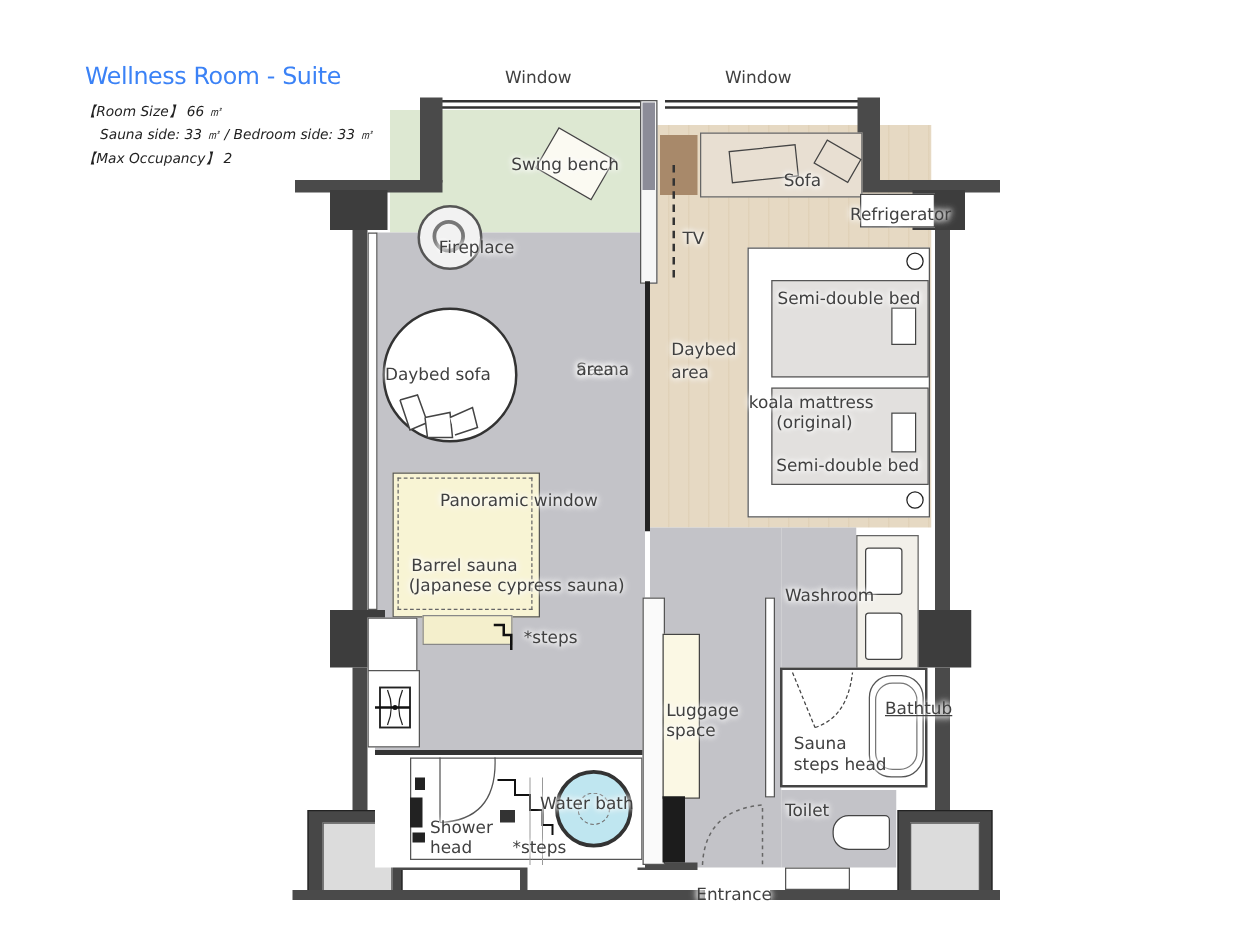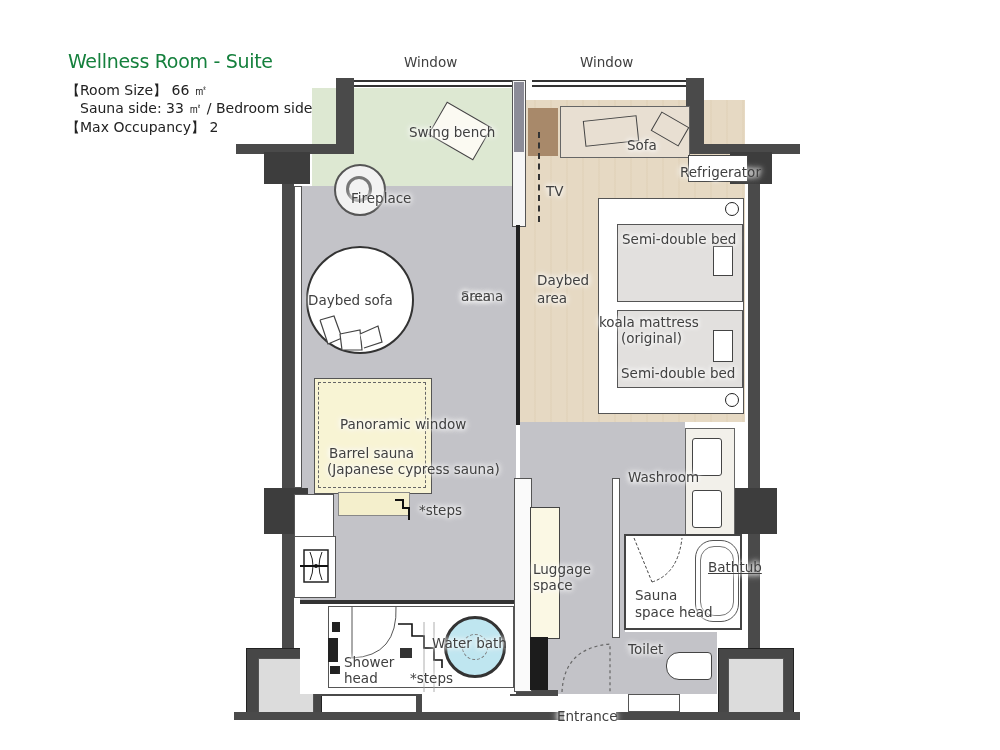--- a/index.html
+++ b/index.html
@@ -1,19 +1,19 @@
 <!DOCTYPE html>
 <html><head>
 <meta charset="utf-8">
 <style>
   html, body { margin:0; padding:0; background:#fff; }
   body { width:1000px; height:750px; position:relative; overflow:hidden; font-family:"DejaVu Sans", sans-serif; color:#222; }
   .abs { position:absolute; }
-  .title { left:68px; top:50px; font-size:19px; letter-spacing:-0.3px; color:#15803d; }
-  .info { left:66px; font-size:14px; color:#222; white-space:nowrap; }
+  .title { left:68px; top:50px; font-size:19px; letter-spacing:-0.3px; color:#3b82f6; }
+  .info { left:66px; font-size:11px; color:#222; white-space:nowrap;font-style:italic; }
   .wall { background:#4a4a4a; position:absolute; }
   .wall.d { background:#3d3d3d; }
   .pillar { position:absolute; background:#474747; border:1px solid #222; }
   .pillar-inner { position:absolute; background:#dcdcdc; border:1px solid #555; }
   .room { position:absolute; }
   .lbl { position:absolute; font-size:13.5px; color:#404040; line-height:16px; white-space:nowrap; text-shadow:0 0 4px #fff, 0 0 6px #fff, 0 0 8px #fff; }
   .win { position:absolute; background:#fff; border-top:2px solid #333; border-bottom:2px solid #333; height:3px; }
   .thin { position:absolute; background:#fff; border:1px solid #555; }
   .dashed { position:absolute; border:1.5px dashed #666; }
   svg { position:absolute; overflow:visible; }
@@ -165,29 +165,29 @@
   <div class="lbl" style="left:546px;top:183px;">TV</div>
   <div class="lbl" style="left:622px;top:231px;">Semi-double bed</div>
   <div class="lbl" style="left:461px;top:272px;margin-top:16px;">Sauna</div>
   <div class="lbl" style="left:461px;top:288px;">area</div>
   <div class="lbl" style="left:537px;top:272px;">Daybed</div>
   <div class="lbl" style="left:537px;top:290px;">area</div>
   <div class="lbl" style="left:308px;top:292px;">Daybed sofa</div>
   <div class="lbl" style="left:599px;top:314px;">koala mattress</div>
   <div class="lbl" style="left:621px;top:330px;">(original)</div>
   <div class="lbl" style="left:621px;top:365px;">Semi-double bed</div>
-  <div class="lbl" style="left:340px;top:393px;margin-top:23px;">Panoramic window</div>
+  <div class="lbl" style="left:352px;top:393px;">Panoramic window</div>
   <div class="lbl" style="left:329px;top:445px;">Barrel sauna</div>
   <div class="lbl" style="left:327px;top:461px;">(Japanese cypress sauna)</div>
   <div class="lbl" style="left:628px;top:469px;">Washroom</div>
   <div class="lbl" style="left:419px;top:502px;">*steps</div>
   <div class="lbl" style="left:533px;top:561px;">Luggage</div>
   <div class="lbl" style="left:533px;top:577px;">space</div>
   <div class="lbl" style="left:708px;top:559px;text-decoration:underline;">Bathtub</div>
   <div class="lbl" style="left:635px;top:587px;">Sauna</div>
-  <div class="lbl" style="left:635px;top:604px;">space head</div>
+  <div class="lbl" style="left:635px;top:604px;">steps head</div>
   <div class="lbl" style="left:432px;top:635px;">Water bath</div>
   <div class="lbl" style="left:628px;top:641px;">Toilet</div>
   <div class="lbl" style="left:344px;top:654px;">Shower</div>
   <div class="lbl" style="left:344px;top:670px;">head</div>
   <div class="lbl" style="left:410px;top:670px;">*steps</div>
   <div class="lbl" style="left:557px;top:708px;">Entrance</div>
 </div>
 
 </body></html>

